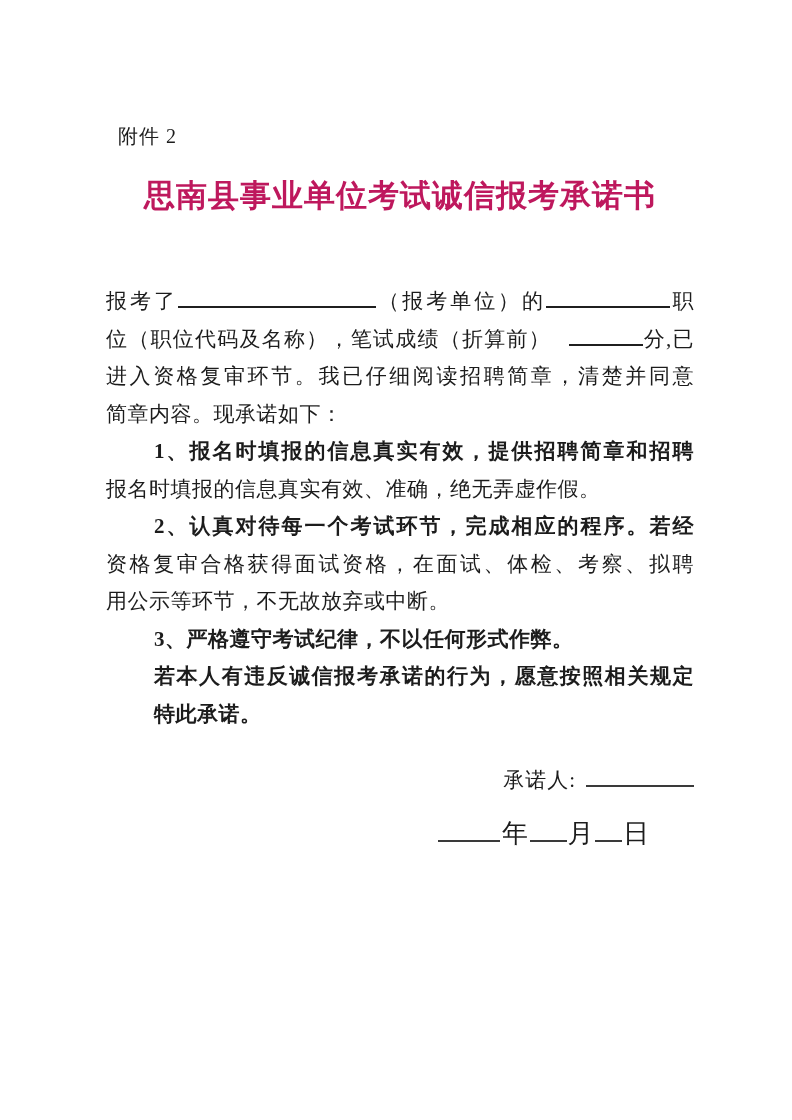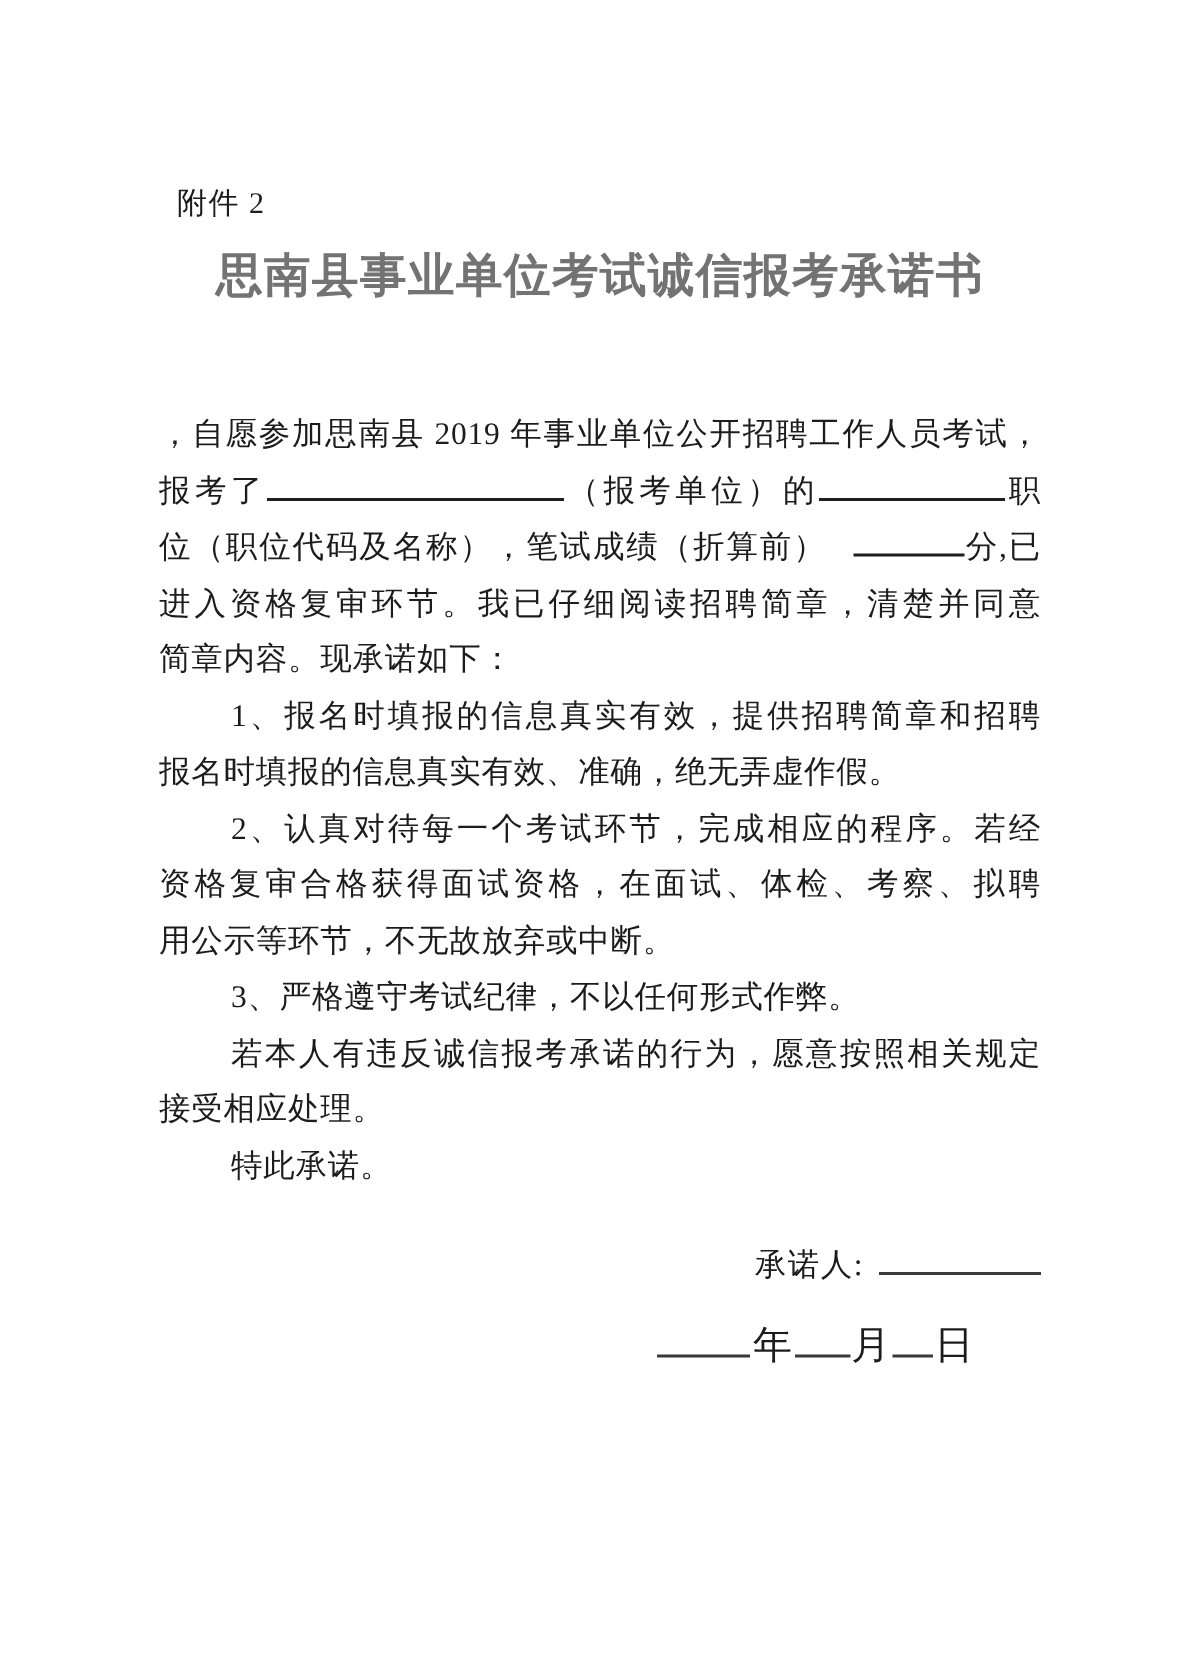--- a/index.html
+++ b/index.html
@@ -14,42 +14,42 @@
     color: #1c1c1c;
     overflow: hidden;
   }
   .attachment {
     font-size: 20px;
     line-height: 26px;
     padding-left: 12px;
     letter-spacing: 1px;
   }
   .doc-title {
-    margin-top: 14px;
+    margin-top: 26px;
     font-size: 31px;
     line-height: 42px;
     font-weight: 900;
     text-align: center;
     letter-spacing: 1px;
-    color: #737373;
+    color: #be185d;
   }
   .doc-body {
     margin-top: 66px;
     font-size: 21px;
   }
   .line {
     position: relative;
     line-height: 37.5px;
     height: 37.5px;
     text-align: justify;
     text-align-last: justify;
     letter-spacing: 0.5px;
   }
   .line.short { text-align-last: left; }
-  .indent  { text-indent: 48px; }
+  .indent  { text-indent: 48px; font-weight: bold; }
   .indent1 { text-indent: 56px; }
   .blank {
     display: inline-block;
     height: 15px;
     border-bottom: 2px solid #1f1f1f;
     vertical-align: baseline;
   }
   .b-name  { width: 344px; }
   .b-unit  { width: 198px; }
   .b-pos   { width: 124px; }
@@ -92,21 +92,20 @@
 
 <div class="page">
 
   <div class="attachment">附件 2</div>
 
   <div class="doc-title">思南县事业单位考试诚信报考承诺书</div>
 
   <div class="doc-body">
 
 
-    <div class="line">，自愿参加思南县 2019 年事业单位公开招聘工作人员考试，</div>
 
     <div class="line">
       <span>报考了</span><span class="blank b-unit"></span><span>（报考单位）的</span><span class="blank b-pos"></span><span>职</span>
     </div>
 
     <div class="line">
       <span>位（职位代码及名称），笔试成绩（折算前）</span><span class="blank b-score"></span><span>分,已</span>
     </div>
 
     <div class="line">进入资格复审环节。我已仔细阅读招聘简章，清楚并同意</div>
@@ -120,21 +119,20 @@
     <div class="line indent">2、认真对待每一个考试环节，完成相应的程序。若经</div>
 
     <div class="line">资格复审合格获得面试资格，在面试、体检、考察、拟聘</div>
 
     <div class="line short">用公示等环节，不无故放弃或中断。</div>
 
     <div class="line short indent">3、严格遵守考试纪律，不以任何形式作弊。</div>
 
     <div class="line indent">若本人有违反诚信报考承诺的行为，愿意按照相关规定</div>
 
-    <div class="line short">接受相应处理。</div>
 
     <div class="line short indent">特此承诺。</div>
 
   </div>
 
   <div class="sig-line">
     <span>承诺人:</span><span class="sig-blank b-sign"></span>
   </div>
 
   <div class="date-line">

